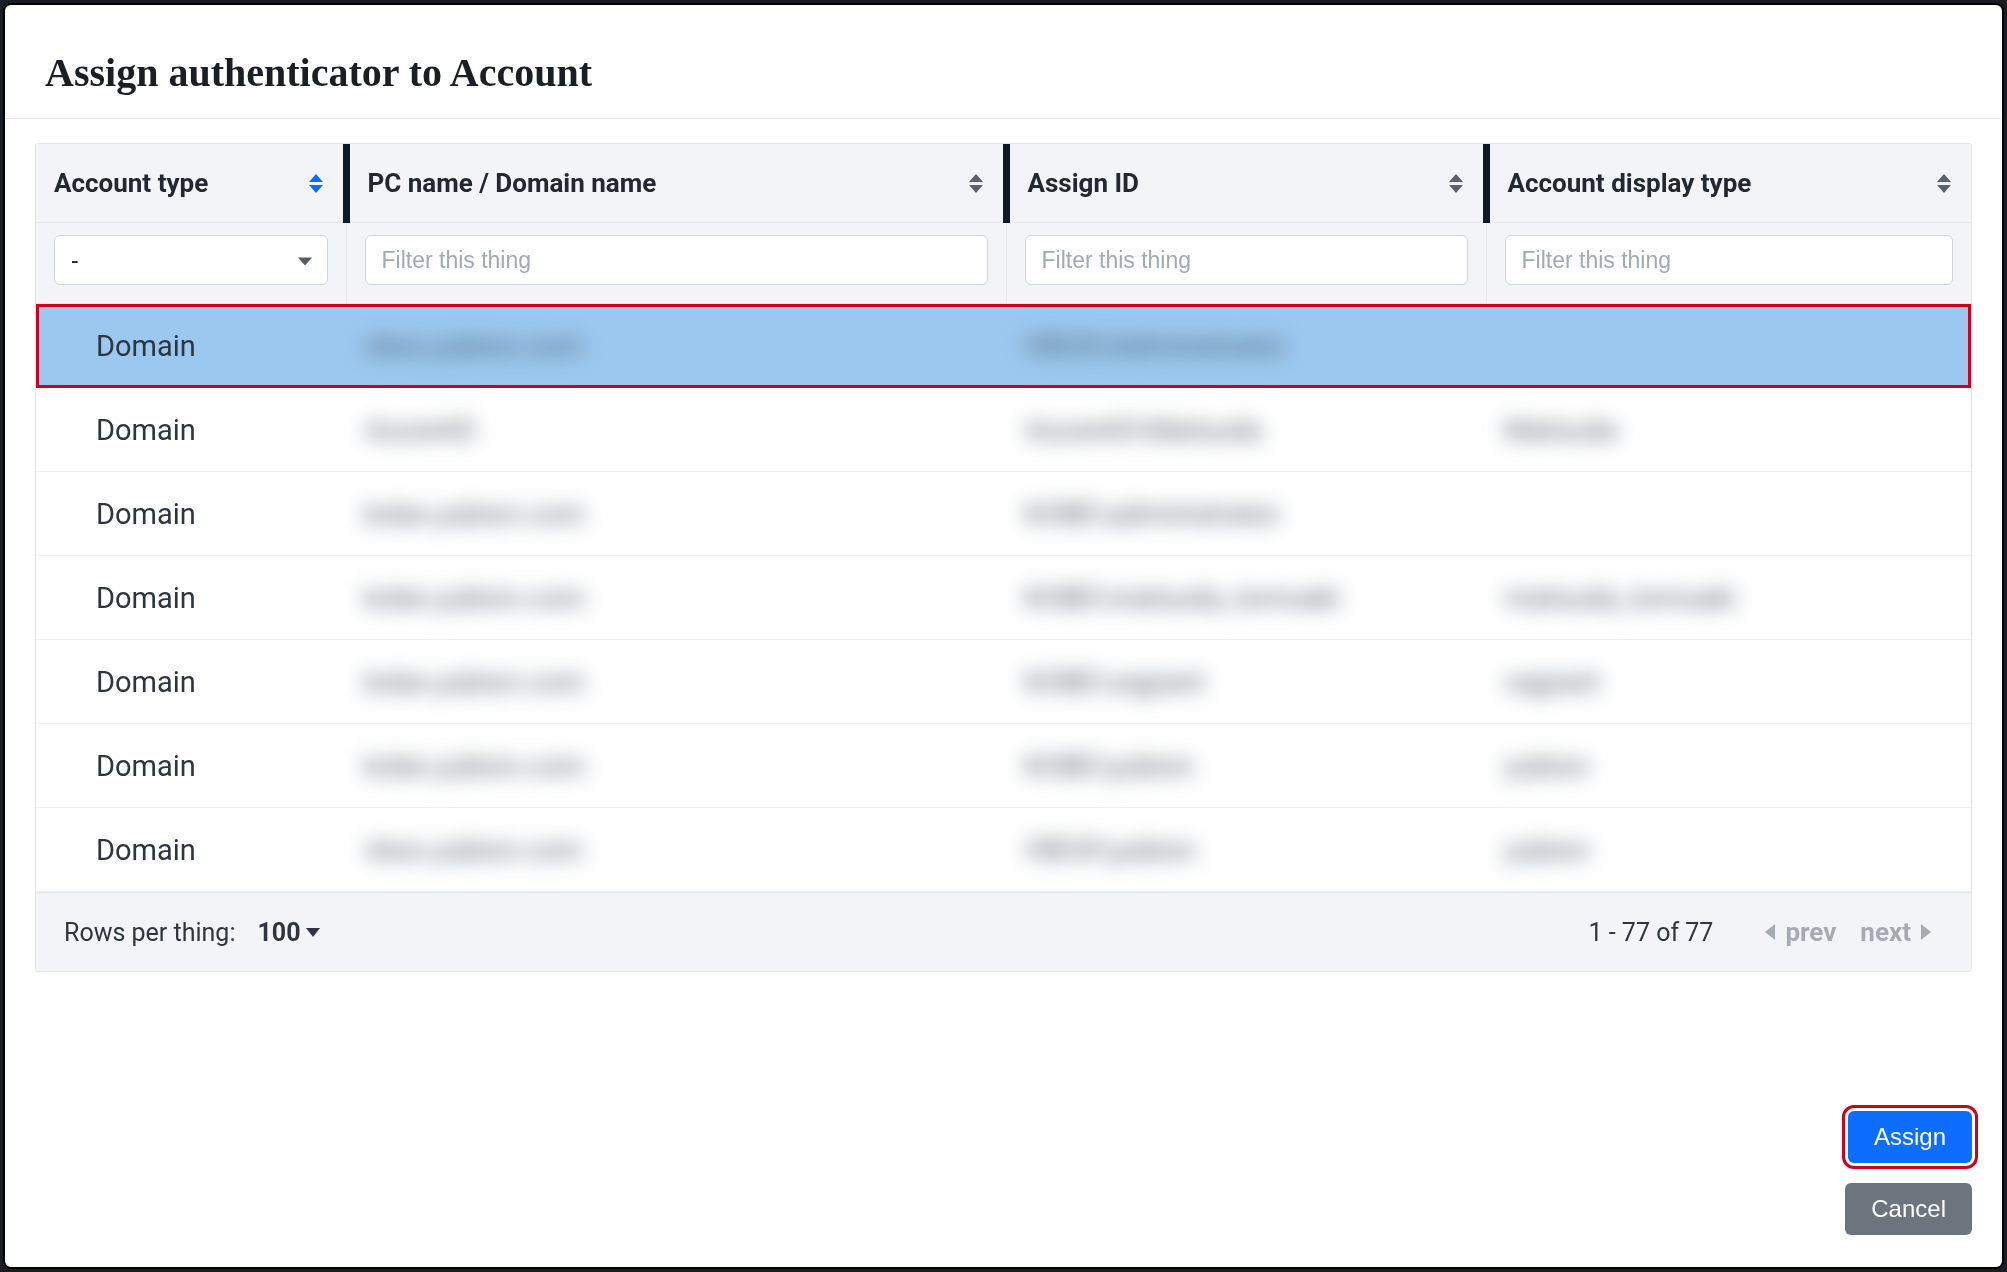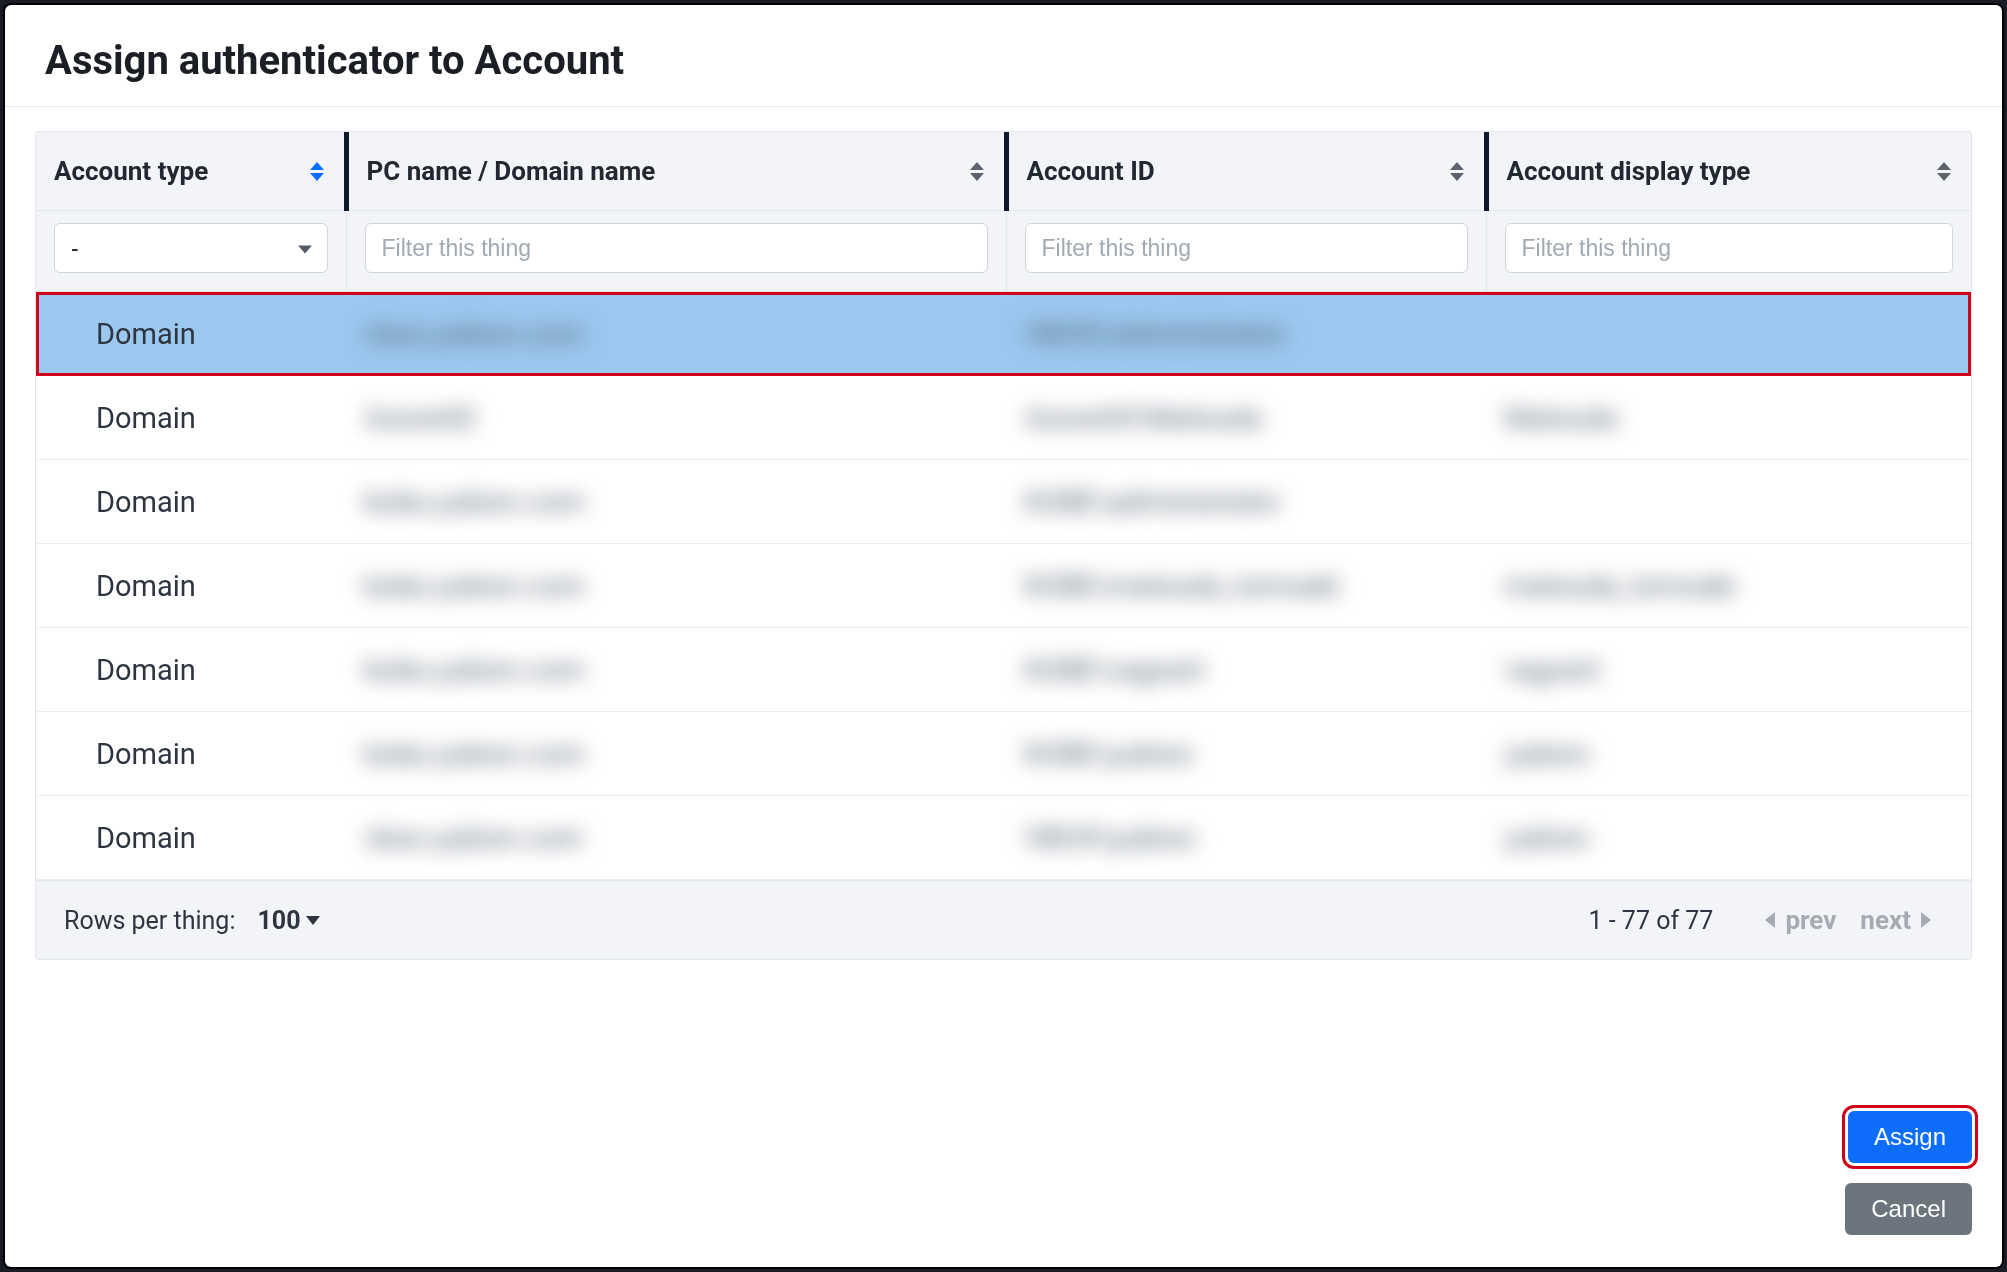--- a/index.html
+++ b/index.html
@@ -21,22 +21,23 @@
       left: 5px;
       right: 5px;
       bottom: 5px;
       background: #fff;
       border-radius: 6px;
       display: flex;
       flex-direction: column;
       box-shadow: 0 0 0 2px #000;
     }
     .modal-header {
-      padding: 32px 40px 22px 40px;
+      padding: 44px 40px 22px 40px;
       border-bottom: 1px solid #e3e6ea;
+      font-family: Liberation Serif, serif;
     }
     .modal-title {
       font-size: 40px;
       font-weight: 700;
       color: #1b1e24;
     }
     .modal-body {
       flex: 1;
       padding: 24px 30px 0 30px;
       overflow: hidden;
@@ -75,21 +76,21 @@
     thead {
       background: #f2f4f8;
     }
     th {
       text-align: left;
       padding: 24px 18px;
       font-size: 26px;
       font-weight: 700;
       color: #222831;
       border-bottom: 1px solid #e3e6ea;
-      border-right: 5px solid #0f172a;
+      border-right: 7px solid #0f172a;
       position: relative;
     }
     th:last-child { border-right: none; }
     .col-type   { width: 310px; }
     .col-pc     { width: 660px; }
     .col-id     { width: 480px; }
     .col-disp   { width: auto; }
     .sort-icon {
       position: absolute;
       right: 16px;
@@ -284,21 +285,21 @@
                 </span>
               </th>
               <th>
                 <span>PC name / Domain name</span>
                 <span class="sort-icon">
                   <span class="tri-up"></span>
                     <span class="tri-down"></span>
                 </span>
               </th>
               <th>
-                <span>Account ID</span>
+                <span>Assign ID</span>
                 <span class="sort-icon">
                   <span class="tri-up"></span>
                     <span class="tri-down"></span>
                 </span>
               </th>
               <th>
                 <span>Account display type</span>
                 <span class="sort-icon">
                   <span class="tri-up"></span>
                     <span class="tri-down"></span>

